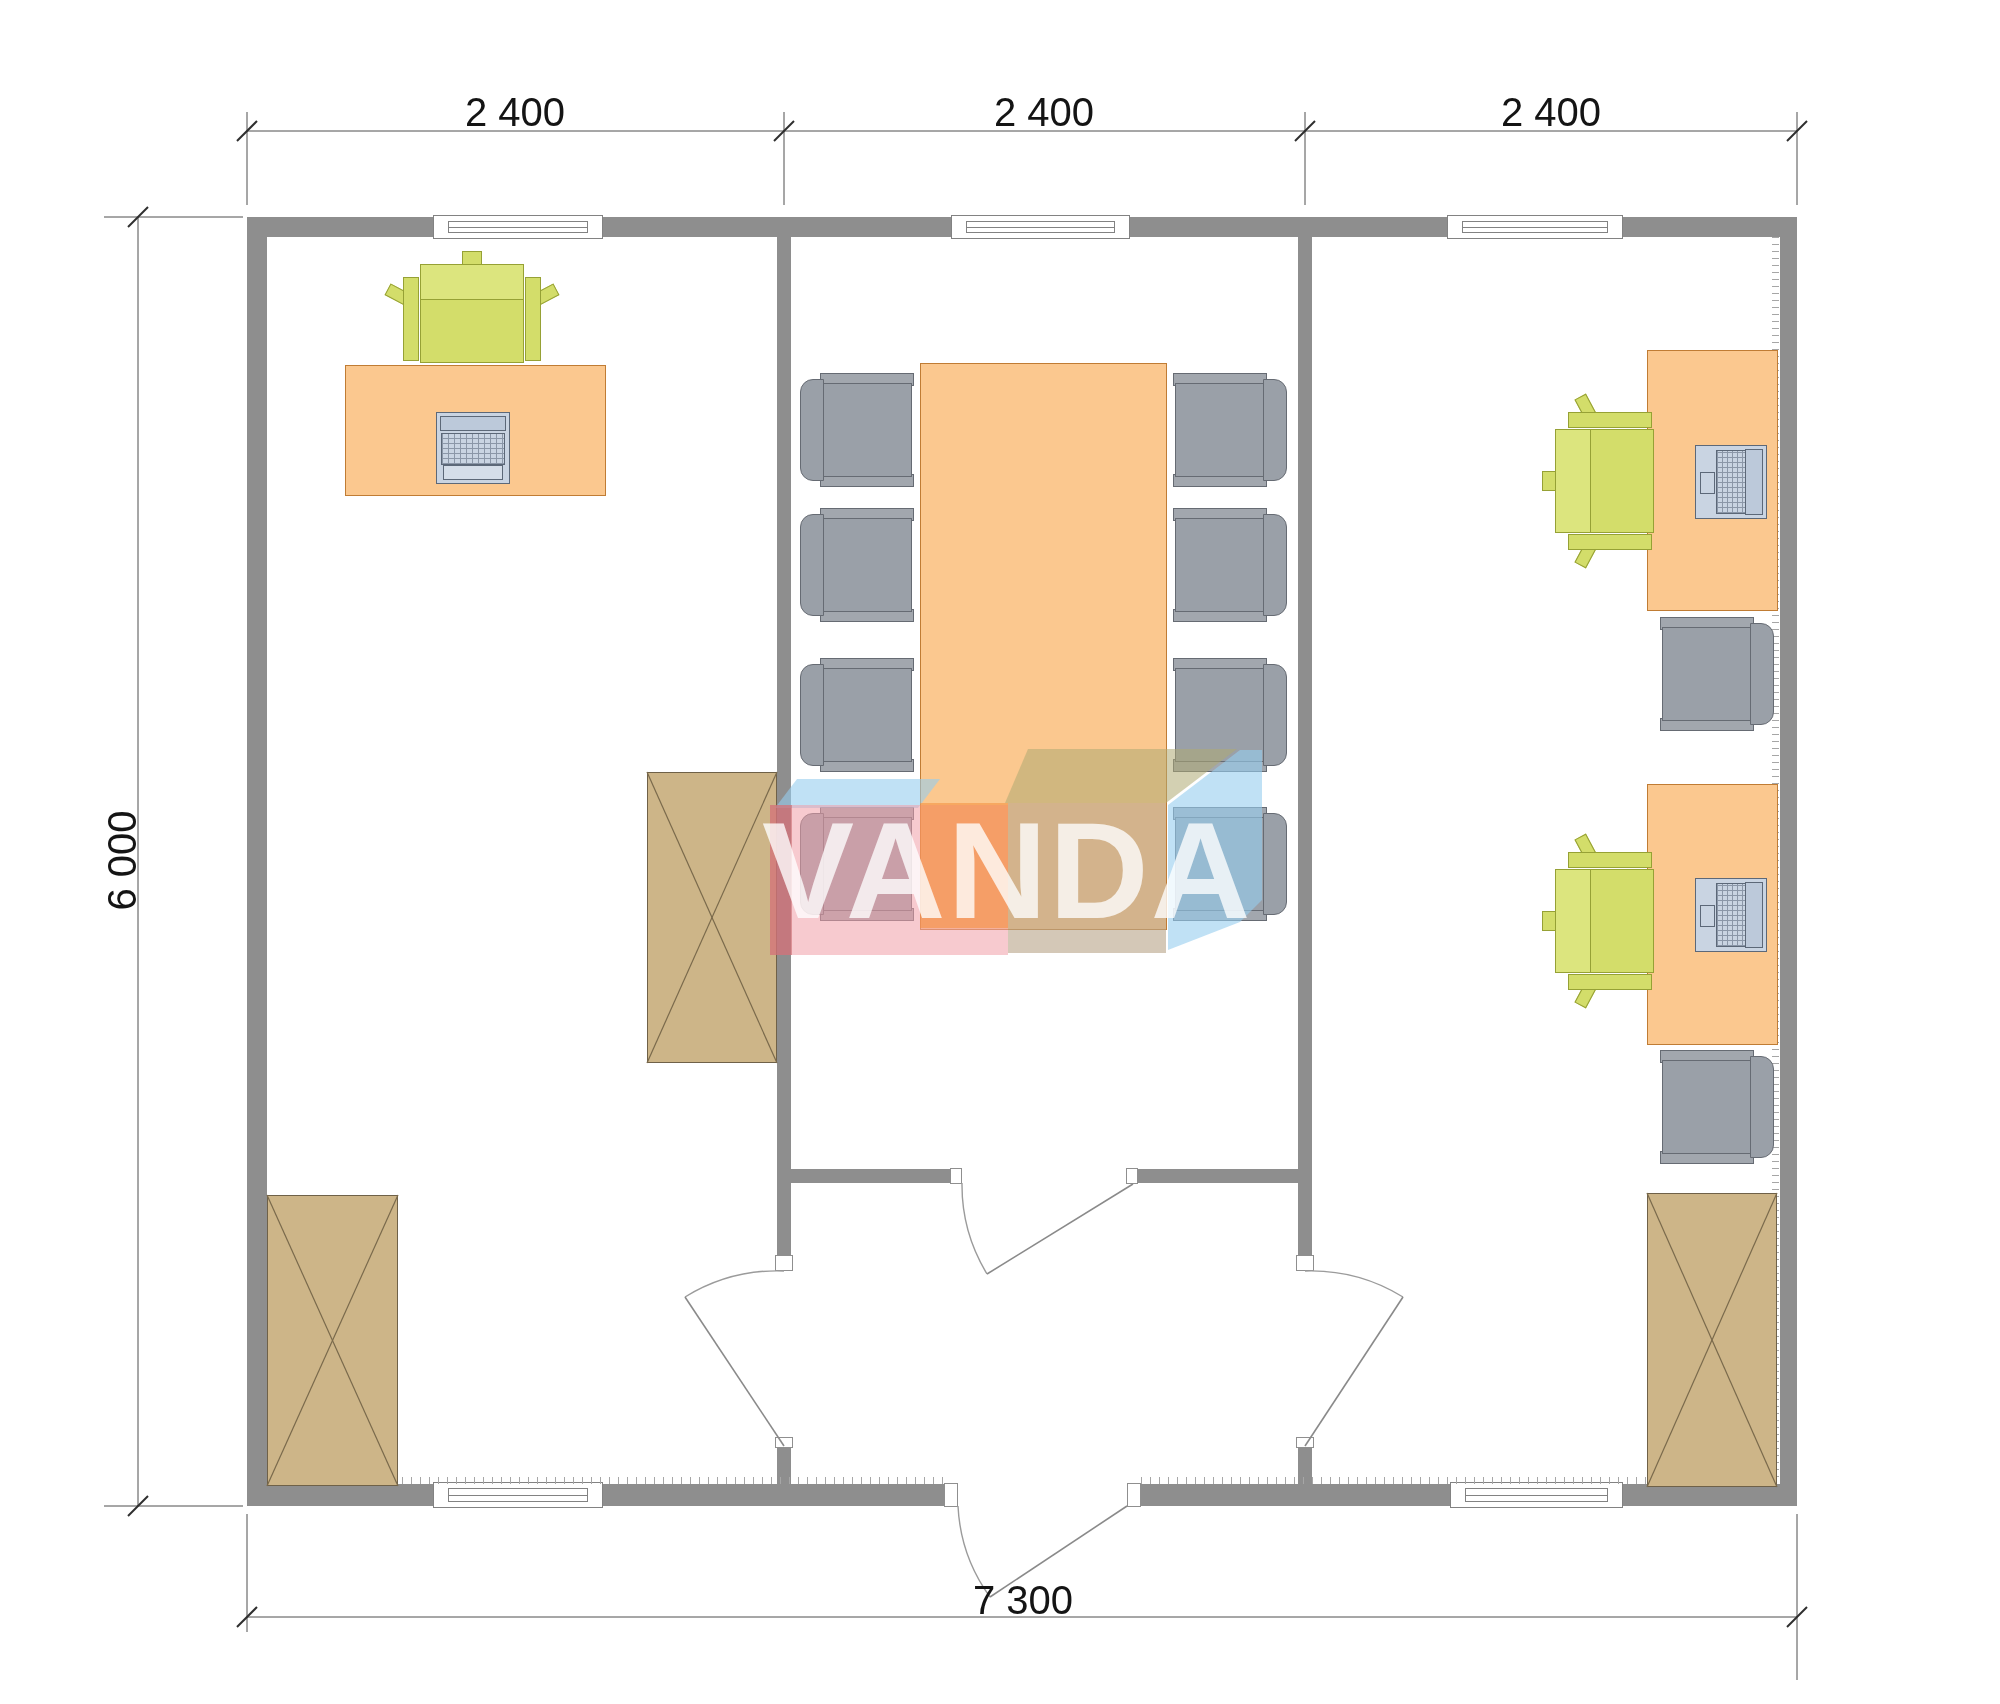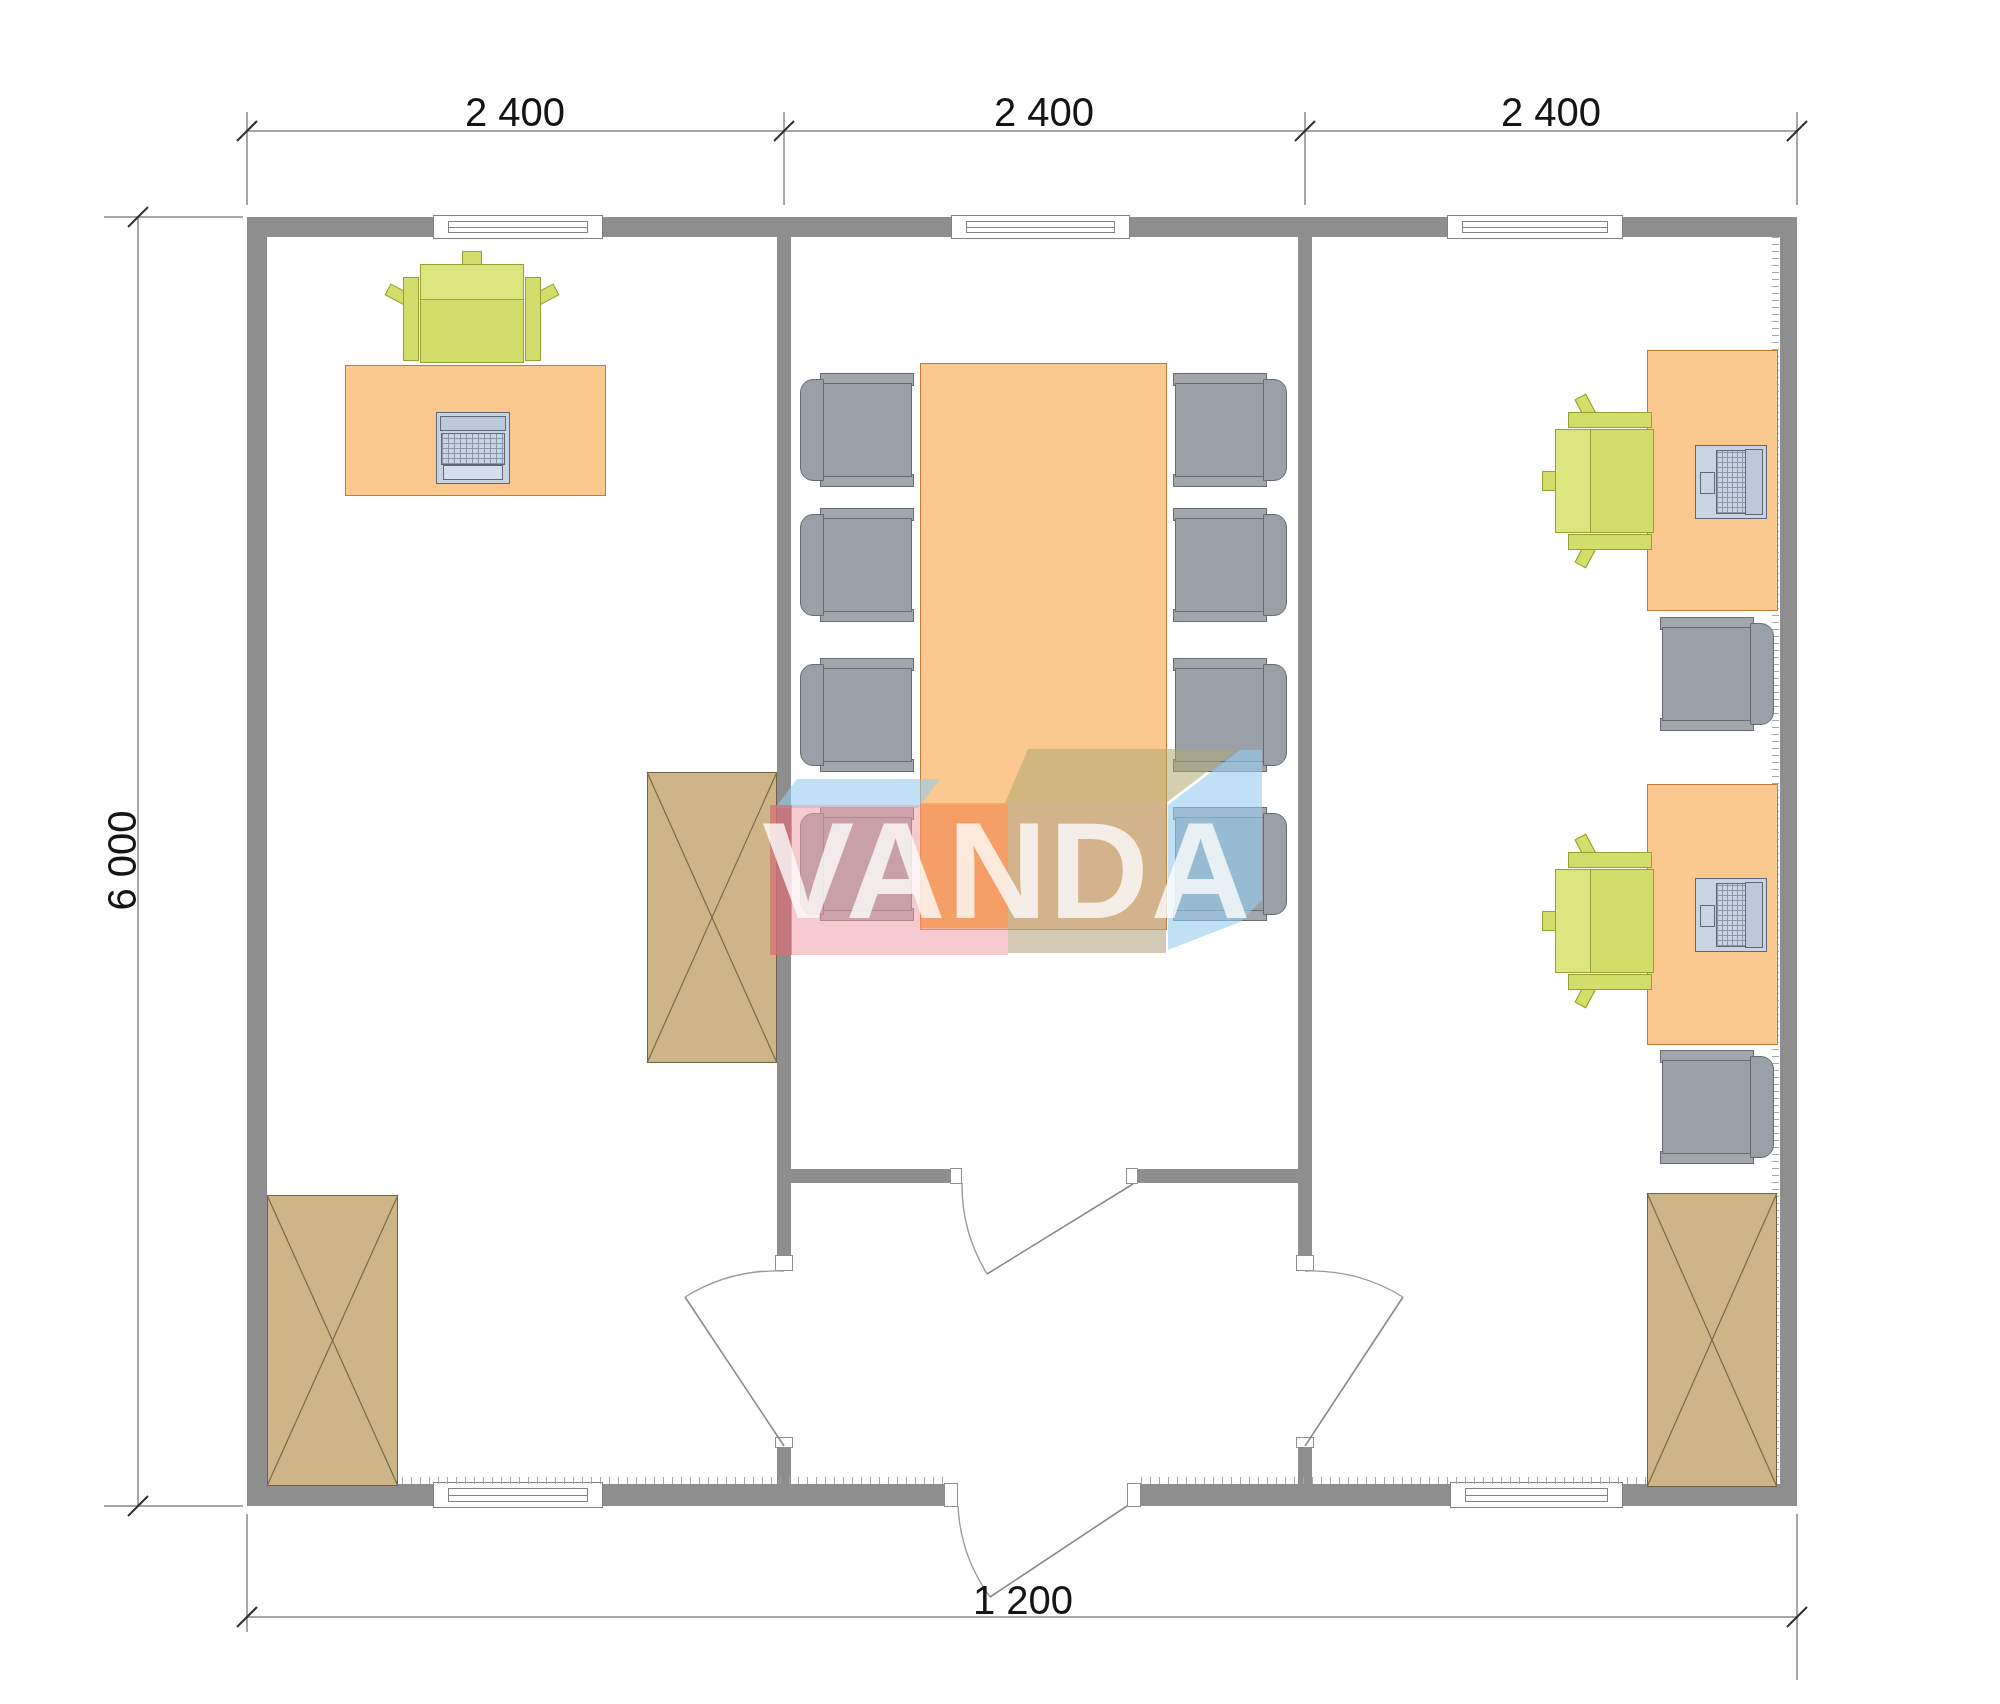--- a/index.html
+++ b/index.html
@@ -277,15 +277,15 @@
     <polygon points="1008,803 1166,803 1166,953 1008,953" fill="rgba(186,167,138,0.62)"></polygon>
     <polygon points="920,803 1008,803 1008,928 920,928" fill="rgba(244,142,60,0.55)"></polygon>
     <polygon points="1168,950 1168,805 1240,750 1262,750 1262,900 1240,922" fill="rgba(150,205,238,0.6)"></polygon>
   </svg>
   <div id="watermark-text">VANDA</div>
 
   <div class="dim-label" style="left:415px;top:90px;width:200px;">2 400</div>
   <div class="dim-label" style="left:944px;top:90px;width:200px;">2 400</div>
   <div class="dim-label" style="left:1451px;top:90px;width:200px;">2 400</div>
   <div class="dim-label" style="left:42px;top:838px;width:160px;transform:rotate(-90deg);">6 000</div>
-  <div class="dim-label" style="left:923px;top:1578px;width:200px;">1 200</div>
+  <div class="dim-label" style="left:923px;top:1578px;width:200px;">7 300</div>
 
 </div>
 
 </body></html>

